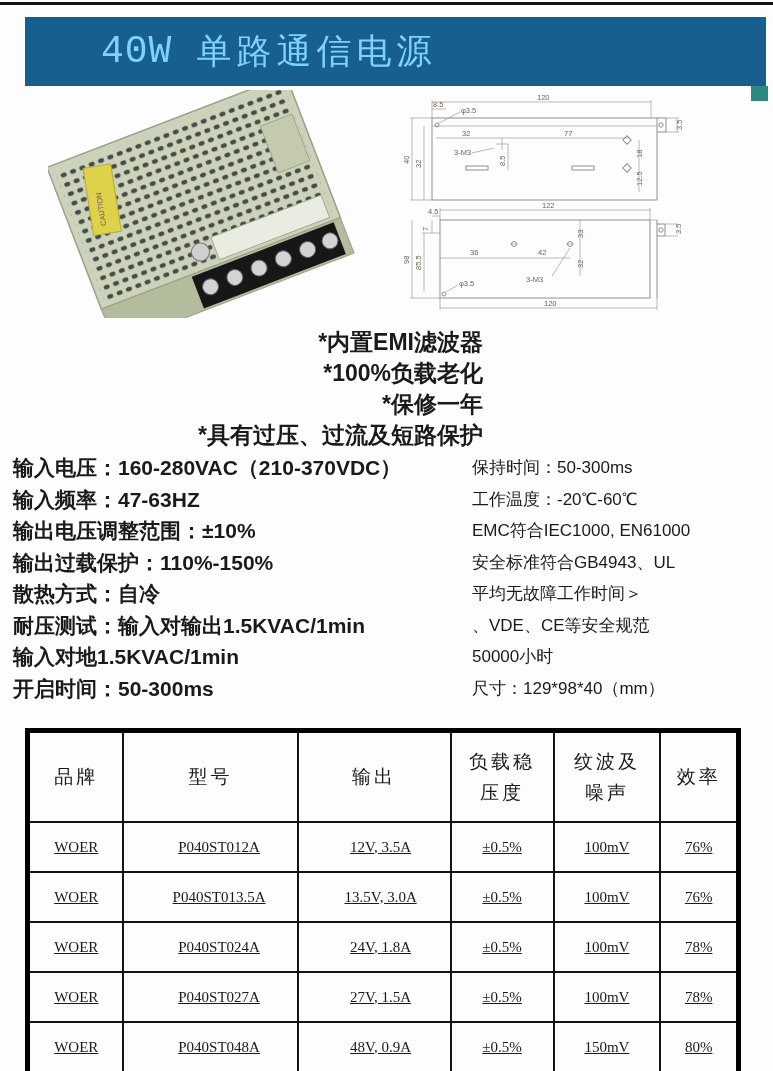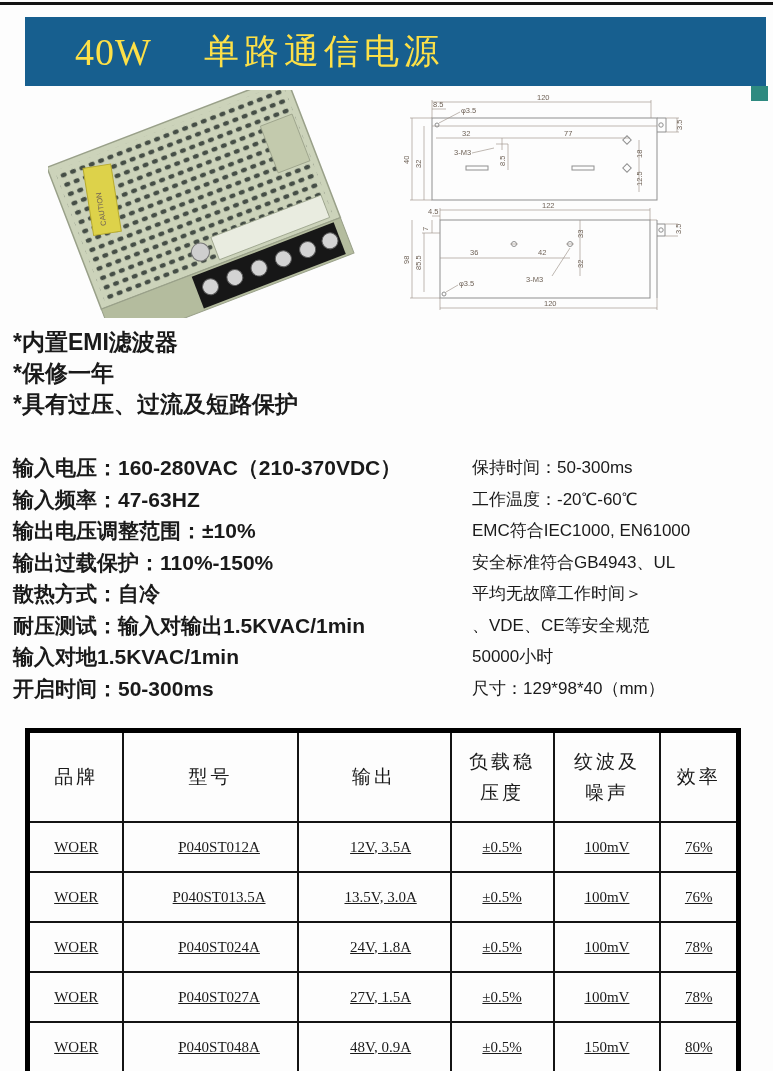--- a/index.html
+++ b/index.html
@@ -1,27 +1,27 @@
 <!DOCTYPE html>
 <html><head>
 <meta charset="utf-8">
 <style>
   html,body{margin:0;padding:0;}
   body{width:773px;height:1071px;position:relative;background:#fdfdfd;
        font-family:"Liberation Sans",sans-serif;color:#1a1a1a;overflow:hidden;}
   .topline{position:absolute;left:0;top:2px;width:773px;height:3px;background:#121212;}
   .header{position:absolute;left:25px;top:17px;width:741px;height:69px;background:#175f8f;
-          display:flex;align-items:center;padding-left:50px;box-sizing:border-box;
-          font-family:Liberation Serif, serif;color:#fde047;}
+          display:flex;align-items:center;padding-left:76px;box-sizing:border-box;
+          font-family:Liberation Mono, monospace;color:#7dd3fc;}
   .header .watt{font-size:38px;letter-spacing:1px;}
-  .header .cn{font-size:35px;margin-left:52px;letter-spacing:5px;}
+  .header .cn{font-size:35px;margin-left:24px;letter-spacing:5px;}
   .accent-sq{position:absolute;left:751px;top:86px;width:17px;height:15px;background:#2e8a80;}
   .photo-wrap{position:absolute;left:48px;top:90px;width:322px;height:228px;overflow:hidden;}
   .drawing-wrap{position:absolute;left:402px;top:92px;width:368px;height:222px;}
-  .features{position:absolute;left:13px;top:327px;width:470px;font-size:23px;font-weight:bold;line-height:31px;}
+  .features{position:absolute;left:13px;top:327px;width:470px;font-size:23px;font-weight:bold;line-height:31px;text-align:right;}
   .specs-left{position:absolute;left:13px;top:452px;width:456px;font-size:21px;font-weight:bold;line-height:31.5px;}
   .specs-right{position:absolute;left:472px;top:452px;width:300px;font-size:17px;font-weight:normal;line-height:31.5px;}
   .spec-line{white-space:nowrap;}
   table.models{position:absolute;left:25px;top:728px;width:716px;border-collapse:collapse;
                font-family:"Liberation Serif",serif;table-layout:fixed;}
   table.models th,table.models td{border:2px solid #141414;text-align:center;}
   table.models{border:5px solid #000000;}
   table.models th{height:86px;font-size:19px;font-weight:normal;letter-spacing:3px;
                   white-space:pre-line;line-height:1.65;}
   table.models td{height:46px;font-size:15px;text-decoration:underline;}
@@ -189,20 +189,21 @@
 
       <line x1="263" y1="132" x2="276" y2="132" class="thinline"></line>
       <line x1="263" y1="144" x2="276" y2="144" class="thinline"></line>
       <text x="279" y="142" class="dimtxt" transform="rotate(-90 279 142)">3.5</text>
     </g>
   </svg>
 </div>
 
 <div class="features">
   <div class="spec-line">*内置EMI滤波器</div>
+  <div class="spec-line">*100%负载老化</div>
   <div class="spec-line">*保修一年</div>
   <div class="spec-line">*具有过压、过流及短路保护</div>
 </div>
 
 <div class="specs-left">
   <div class="spec-line">输入电压：160-280VAC（210-370VDC）</div>
   <div class="spec-line">输入频率：47-63HZ</div>
   <div class="spec-line">输出电压调整范围：±10%</div>
   <div class="spec-line">输出过载保护：110%-150%</div>
   <div class="spec-line">散热方式：自冷</div>

